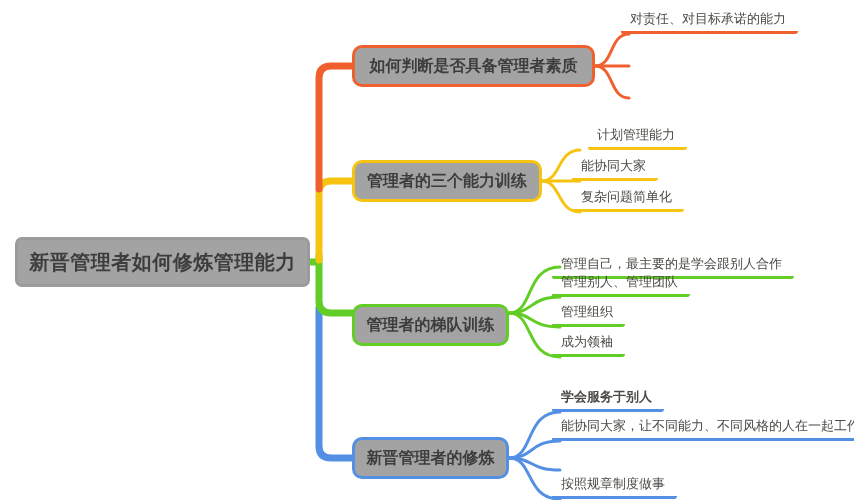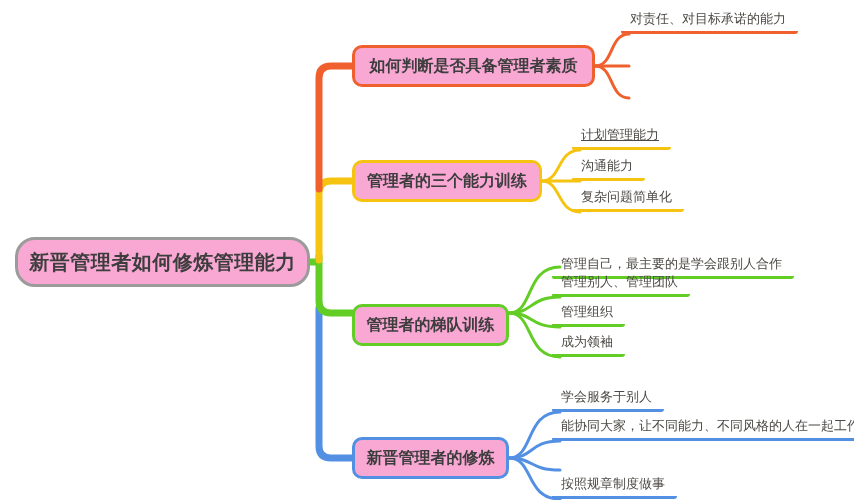--- a/index.html
+++ b/index.html
@@ -8,28 +8,28 @@
     background:#ffffff;
     font-family:"Liberation Sans","DejaVu Sans",sans-serif;
     overflow:hidden;
   }
   .canvas{
     position:relative;width:854px;height:500px;background:#ffffff;
   }
   .canvas svg{position:absolute;left:0;top:0;z-index:0;}
   .node{
     position:absolute;z-index:1;
-    background:#f9a8d4;
+    background:#a3a3a3;
     display:flex;align-items:center;justify-content:center;
     box-sizing:border-box;
     border:3px solid var(--c,#999);
     white-space:nowrap;
   }
   .root{
-    border-radius:20px;
+    border-radius:7px;
     font-size:20px;font-weight:bold;color:#3d3d3d;
     letter-spacing:0.5px;
   }
   .branch{
     border-radius:10px;
     font-size:16px;font-weight:bold;color:#3d3d3d;
   }
   .leaf{
     position:absolute;z-index:1;
     font-size:13px;line-height:15px;color:#4c4a45;
@@ -84,26 +84,26 @@
   </div>
   <div class="node branch" style="left: 352px; top: 292px; width: 157px; height: 42px; margin-top: 12px; --c: #62cd25;">
     <span>管理者的梯队训练</span>
   </div>
   <div class="node branch" style="left: 352px; top: 437px; width: 157px; height: 42px; font-family: Liberation Serif, serif; --c: #5390e4;">
     <span>新晋管理者的修炼</span>
   </div>
 
   <div class="leaf" style="left: 621px; top: 11px; --c: #f0602e;">对责任、对目标承诺的能力</div>
 
-  <div class="leaf" style="left: 572px; top: 127px; text-decoration: underline; --c: #f6c410;">计划管理能力</div>
-  <div class="leaf" style="left: 572px; top: 158px; --c: #f6c410;">沟通能力</div>
+  <div class="leaf" style="left: 588px; top: 127px; --c: #f6c410;">计划管理能力</div>
+  <div class="leaf" style="left: 572px; top: 158px; --c: #f6c410;">能协同大家</div>
   <div class="leaf" style="left: 572px; top: 189px; --c: #f6c410;">复杂问题简单化</div>
 
   <div class="leaf" style="left: 552px; top: 256px; text-align: center; --c: #62cd25;">管理自己，最主要的是学会跟别人合作</div>
   <div class="leaf" style="left: 552px; top: 274px; --c: #62cd25;">管理别人、管理团队</div>
   <div class="leaf" style="left: 552px; top: 304px; text-align: center; --c: #62cd25;">管理组织</div>
   <div class="leaf" style="left: 552px; top: 334px; --c: #62cd25;">成为领袖</div>
 
-  <div class="leaf" style="left: 552px; top: 389px; --c: #5390e4;">学会服务于别人</div>
+  <div class="leaf" style="left: 552px; top: 389px; font-weight: bold; --c: #5390e4;">学会服务于别人</div>
   <div class="leaf" style="left: 552px; top: 418px; --c: #5390e4;">能协同大家，让不同能力、不同风格的人在一起工作</div>
   <div class="leaf" style="left: 552px; top: 476px; --c: #5390e4;">按照规章制度做事</div>
 
 </div>
 
 </body></html>

